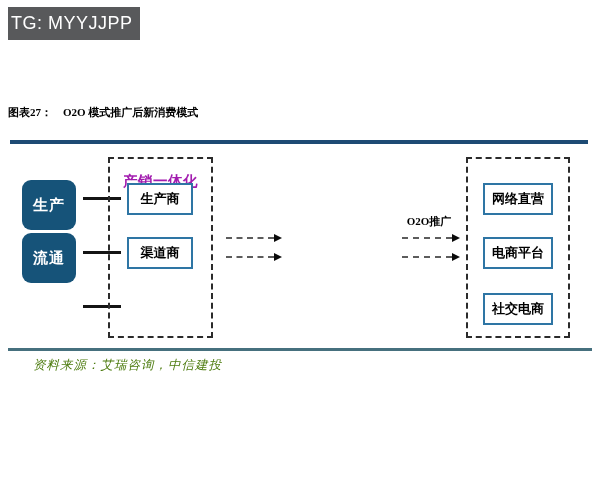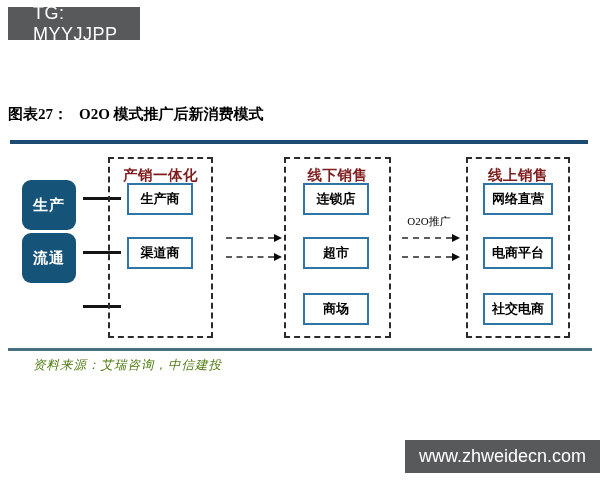--- a/index.html
+++ b/index.html
@@ -6,28 +6,28 @@
   html,body { width:600px; height:480px; background:#ffffff; overflow:hidden; }
   #canvas {
     position:relative; width:600px; height:480px; background:#ffffff;
     font-family:"Liberation Serif", serif; color:#111;
   }
 
   
   .tg-badge {
     position:absolute; left:8px; top:7px; width:132px; height:33px;
     background:#58595B; color:#ffffff; display:flex; align-items:center;
-    padding-left:25px; font-family:"Liberation Sans", sans-serif;
+    padding-left:3px; font-family:"Liberation Sans", sans-serif;
     font-size:18px; letter-spacing:0.5px;
   }
 
   
   .fig-title {
     position:absolute; left:8px; top:105px; font-weight:bold;
-    font-size:15px; color:#000;
+    font-size:11px; color:#000;
     display:flex; gap:11px; white-space:nowrap;
   }
 
   
   .rule-top   { position:absolute; left:10px; top:140px; width:578px; height:3.5px; background:#1E4B74; }
   .rule-bottom{ position:absolute; left:8px;  top:348px; width:584px; height:3px;   background:#46707E; }
 
   
   .tnode {
     position:absolute; left:22px; width:54px; height:50px;
@@ -43,22 +43,22 @@
 
   
   .group {
     position:absolute; top:157px; height:181px;
     border:2px dashed #2b2b2b; background:transparent;
   }
   .group.g1 { left:108px; width:105px; }
   .group.g2 { left:284px; width:107px; }
   .group.g3 { left:466px; width:104px; }
   .group-title {
-    position:absolute; top:7px; left:0; width:100%;
-    text-align:center; font-size:14.5px; font-weight:bold; color:#7f1d1d;
+    position:absolute; top:13px; left:0; width:100%;
+    text-align:center; font-size:14.5px; font-weight:bold; color:#a21caf;
     letter-spacing:0.5px;
   }
 
   
   .ibox {
     position:absolute; height:32px; background:#ffffff;
     border:2px solid #2E75A4; display:flex; align-items:center; justify-content:center;
     font-size:13px; font-weight:bold; color:#000; white-space:nowrap;
   }
   .g1 .ibox, .g2 .ibox { width:66px; left:17px; }
@@ -71,21 +71,21 @@
     content:""; position:absolute; right:-8px; top:-5px;
     border-left:8px solid #0a0a0a;
     border-top:4px solid transparent; border-bottom:4px solid transparent;
   }
   .darrow.gap1 { left:226px; width:48px; }
   .darrow.gap2 { left:402px; width:50px; }
   .darrow.row1 { top:237px; } .darrow.row2 { top:256px; }
 
   .o2o-label {
     position:absolute; left:398px; top:214px; width:62px;
-    text-align:center; font-size:11px; font-weight:normal; color:#000;
+    text-align:center; font-size:11px; font-weight:bold; color:#000;
     white-space:nowrap;
   }
 
   
   .source {
     position:absolute; left:10px; top:357px;
     font-style:italic; font-size:12.5px; color:#4d7c0f; letter-spacing:1px;margin-left:23px;
   }
 
   
@@ -118,37 +118,29 @@
 
   <div class="group g1">
     <div class="group-title">产销一体化</div>
     <div class="ibox r1">生产商</div>
     <div class="ibox r2">渠道商</div>
   </div>
 
   <div class="darrow gap1 row1"></div>
   <div class="darrow gap1 row2"></div>
 
-  <div class="group g2">
-    <div class="group-title">线下销售</div>
-    <div class="ibox r1">连锁店</div>
-    <div class="ibox r2">超市</div>
-    <div class="ibox r3">商场</div>
-  </div>
 
   <div class="o2o-label">O2O推广</div>
   <div class="darrow gap2 row1"></div>
   <div class="darrow gap2 row2"></div>
 
   <div class="group g3">
-    <div class="group-title">线上销售</div>
     <div class="ibox r1">网络直营</div>
     <div class="ibox r2">电商平台</div>
     <div class="ibox r3">社交电商</div>
   </div>
 
   <div class="rule-bottom"></div>
 
   <div class="source">资料来源：艾瑞咨询，中信建投</div>
 
-  <div class="site-badge">www.zhweidecn.com</div>
 
 </div>
 
 </body></html>

